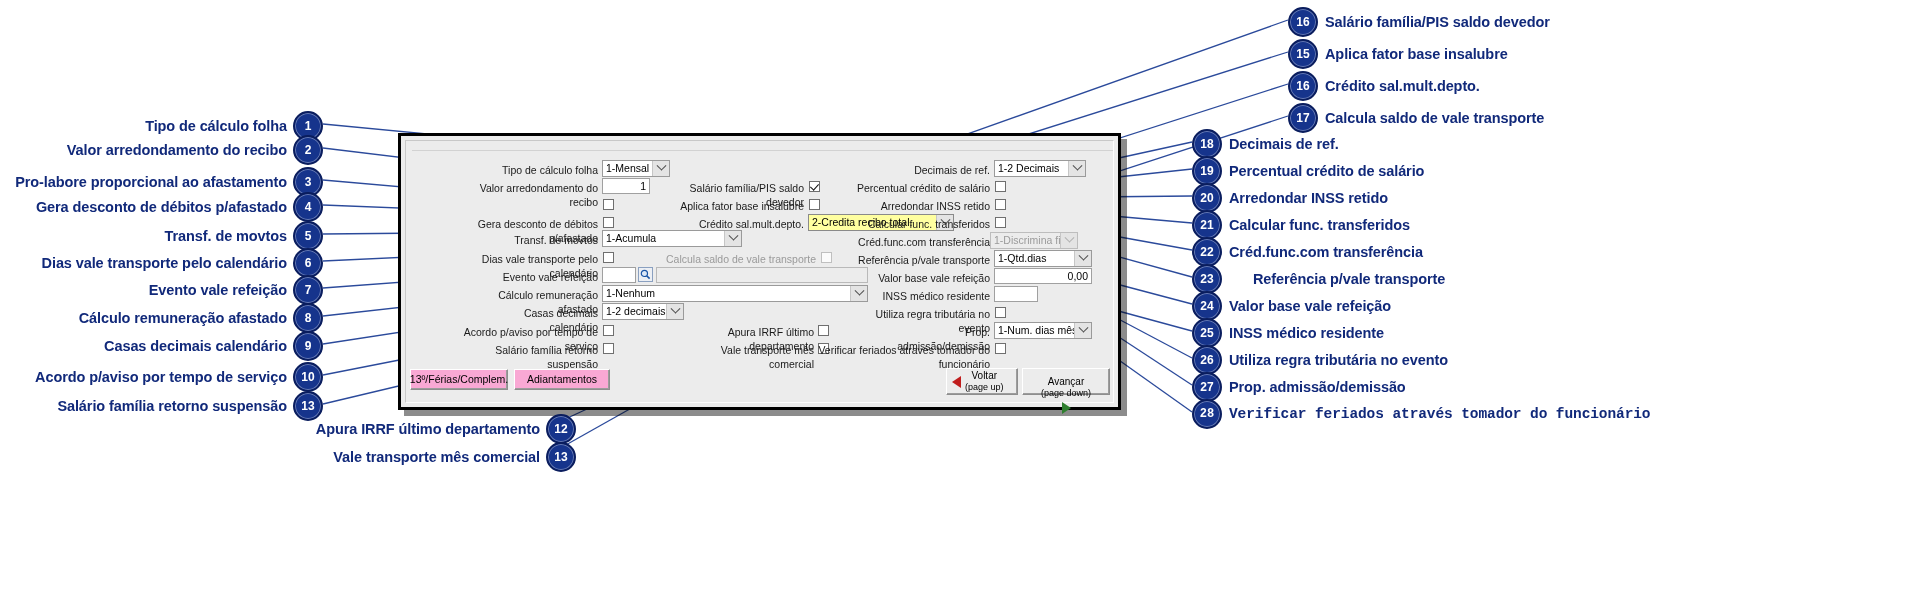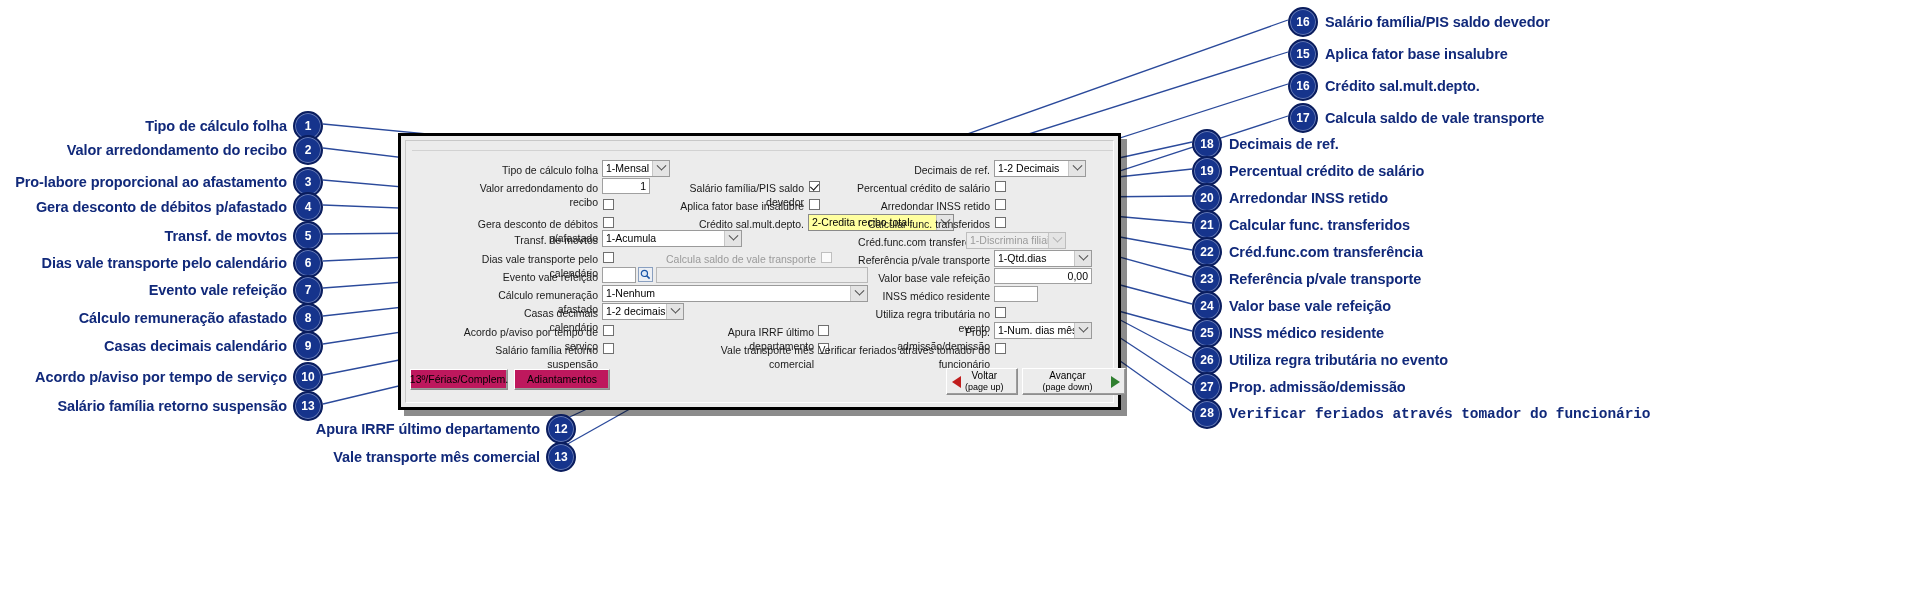--- a/index.html
+++ b/index.html
@@ -82,21 +82,21 @@
   }
 
   .lupe{
     position:absolute;width:15px;height:15px;box-sizing:border-box;
     background:#eceff4;border:1px solid #8aa0c0;
     display:flex;align-items:center;justify-content:center;
   }
 
   .btn{
     position:absolute;box-sizing:border-box;
-    background:#be185d;
+    background:#f9a8d4;
     border:1px solid #8e8e8e;
     border-top-color:#ffffff;border-left-color:#ffffff;
     box-shadow: inset -1px -1px 0 #9c9c9c;
     font-size:10.5px;color:#000;
     display:flex;align-items:center;justify-content:center;
     text-align:center;line-height:11px;
   }
   .navbtn{
     position:absolute;box-sizing:border-box;background:#ececec;
     border:1px solid #8e8e8e;border-top-color:#fff;border-left-color:#fff;
@@ -217,21 +217,21 @@
     <div class="lbl" style="left:444px;top:40px;width:140px;">Percentual crédito de salário</div>
     <div class="cbx" style="left:589px;top:40px;"></div>
 
     <div class="lbl" style="left:464px;top:58px;width:120px;">Arredondar INSS retido</div>
     <div class="cbx" style="left:589px;top:58px;"></div>
 
     <div class="lbl" style="left:456px;top:76px;width:128px;">Calcular func. transferidos</div>
     <div class="cbx" style="left:589px;top:76px;"></div>
 
     <div class="lbl" style="left:440px;top:94px;width:144px;">Créd.func.com transferência</div>
-    <div class="combo ro" style="left:560px;top:91px;width:100px;height:17px;">1-Discrimina filiais<span class="arw"></span></div>
+    <div class="combo ro" style="left:584px;top:91px;width:88px;height:17px;">1-Discrimina filiais<span class="arw"></span></div>
 
     <div class="lbl" style="left:448px;top:112px;width:136px;">Referência p/vale transporte</div>
     <div class="combo" style="left:588px;top:109px;width:98px;height:17px;">1-Qtd.dias<span class="arw"></span></div>
 
     <div class="lbl" style="left:460px;top:130px;width:124px;">Valor base vale refeição</div>
     <div class="tb num" style="left:588px;top:127px;width:98px;height:16px;">0,00</div>
 
     <div class="lbl" style="left:470px;top:148px;width:114px;">INSS médico residente</div>
     <div class="tb num" style="left:588px;top:145px;width:44px;height:16px;"></div>
 
@@ -247,21 +247,21 @@
     <div class="btn" style="left:4px;top:228px;width:98px;height:21px;">13º/Férias/Complem.</div>
     <div class="btn" style="left:108px;top:228px;width:96px;height:21px;">Adiantamentos</div>
 
     <div class="navbtn" style="left:540px;top:227px;width:72px;height:27px;">
       <span class="tri left"></span>
       <span class="cap">
         <span>Voltar</span><br>
         <span class="sub">(page up)</span>
       </span>
     </div>
-    <div class="navbtn" style="left:616px;top:227px;width:104px;height:27px;">
+    <div class="navbtn" style="left:616px;top:227px;width:88px;height:27px;flex-direction:column;">
       <span class="cap" style="flex:1;">
         <span>Avançar</span><br>
         <span class="sub">(page down)</span>
       </span>
       <span class="tri right"></span>
     </div>
   </div>
 </div>
 
 <div class="callout cl-left" style="left:0;top:111px;width:323px;justify-content:flex-end;">
@@ -348,21 +348,21 @@
   <span class="cl-text">Arredondar INSS retido</span>
 </div>
 <div class="callout cl-right" style="left:1192px;top:210px;">
   <span class="badge">21</span>
   <span class="cl-text">Calcular func. transferidos</span>
 </div>
 <div class="callout cl-right" style="left:1192px;top:237px;">
   <span class="badge">22</span>
   <span class="cl-text">Créd.func.com transferência</span>
 </div>
-<div class="callout cl-right" style="left:1192px;top:264px;">
+<div class="callout cl-right" style="left:1192px;top:264px;gap:24px;">
   <span class="badge">23</span>
   <span class="cl-text">Referência p/vale transporte</span>
 </div>
 <div class="callout cl-right" style="left:1192px;top:291px;">
   <span class="badge">24</span>
   <span class="cl-text">Valor base vale refeição</span>
 </div>
 <div class="callout cl-right" style="left:1192px;top:318px;">
   <span class="badge">25</span>
   <span class="cl-text">INSS médico residente</span>

